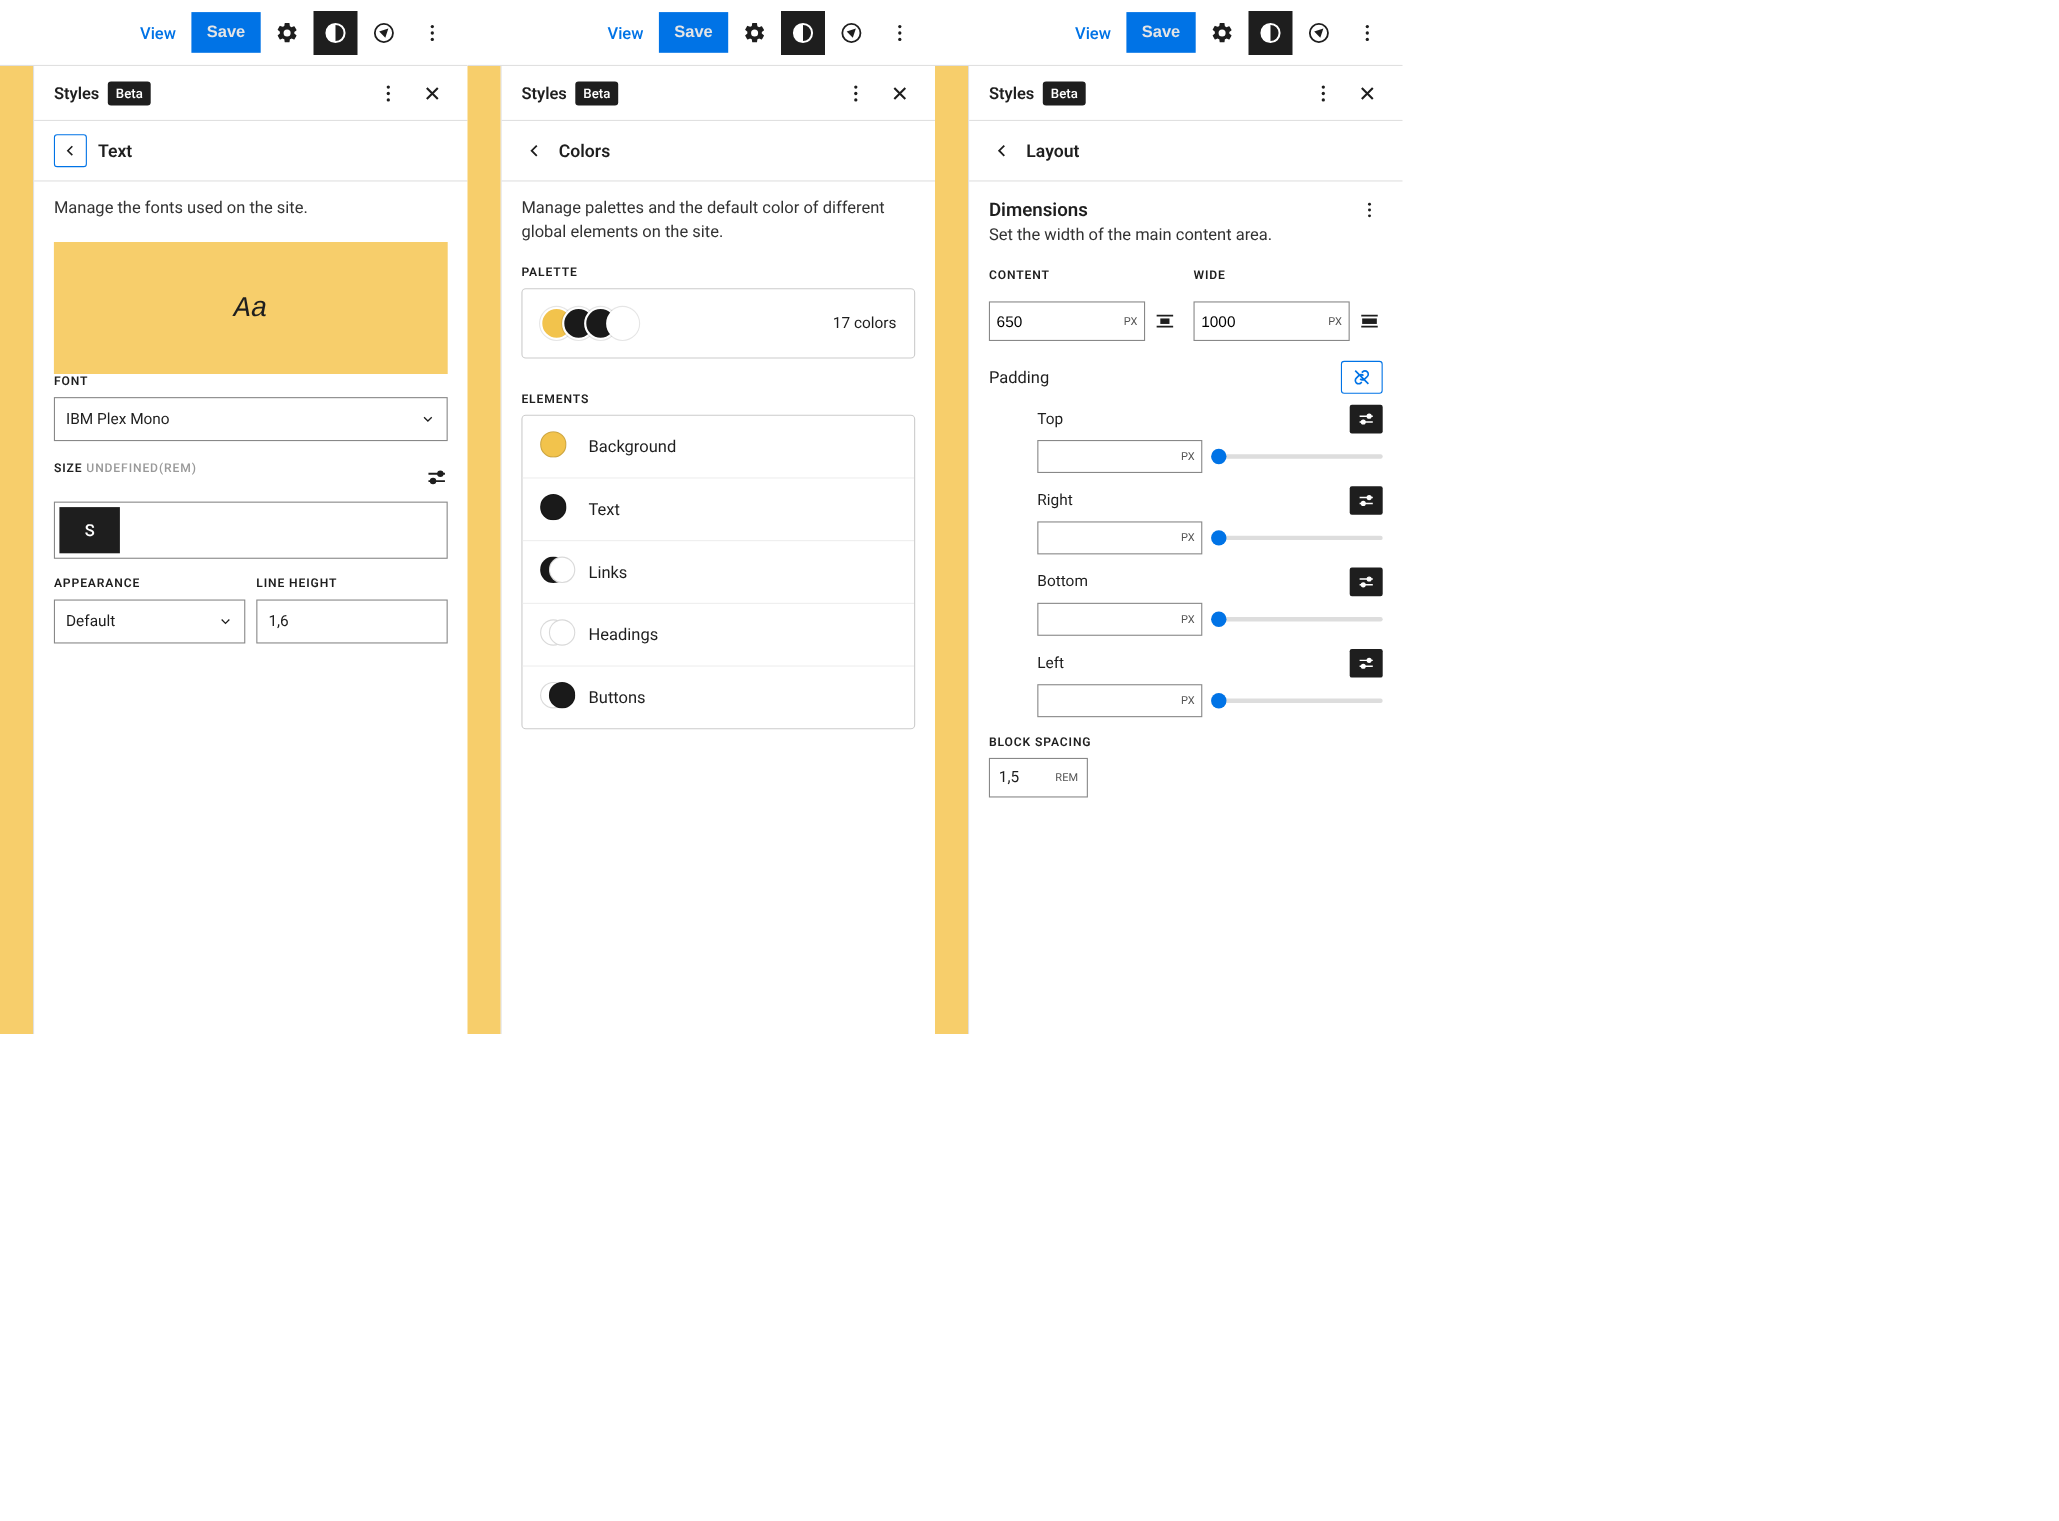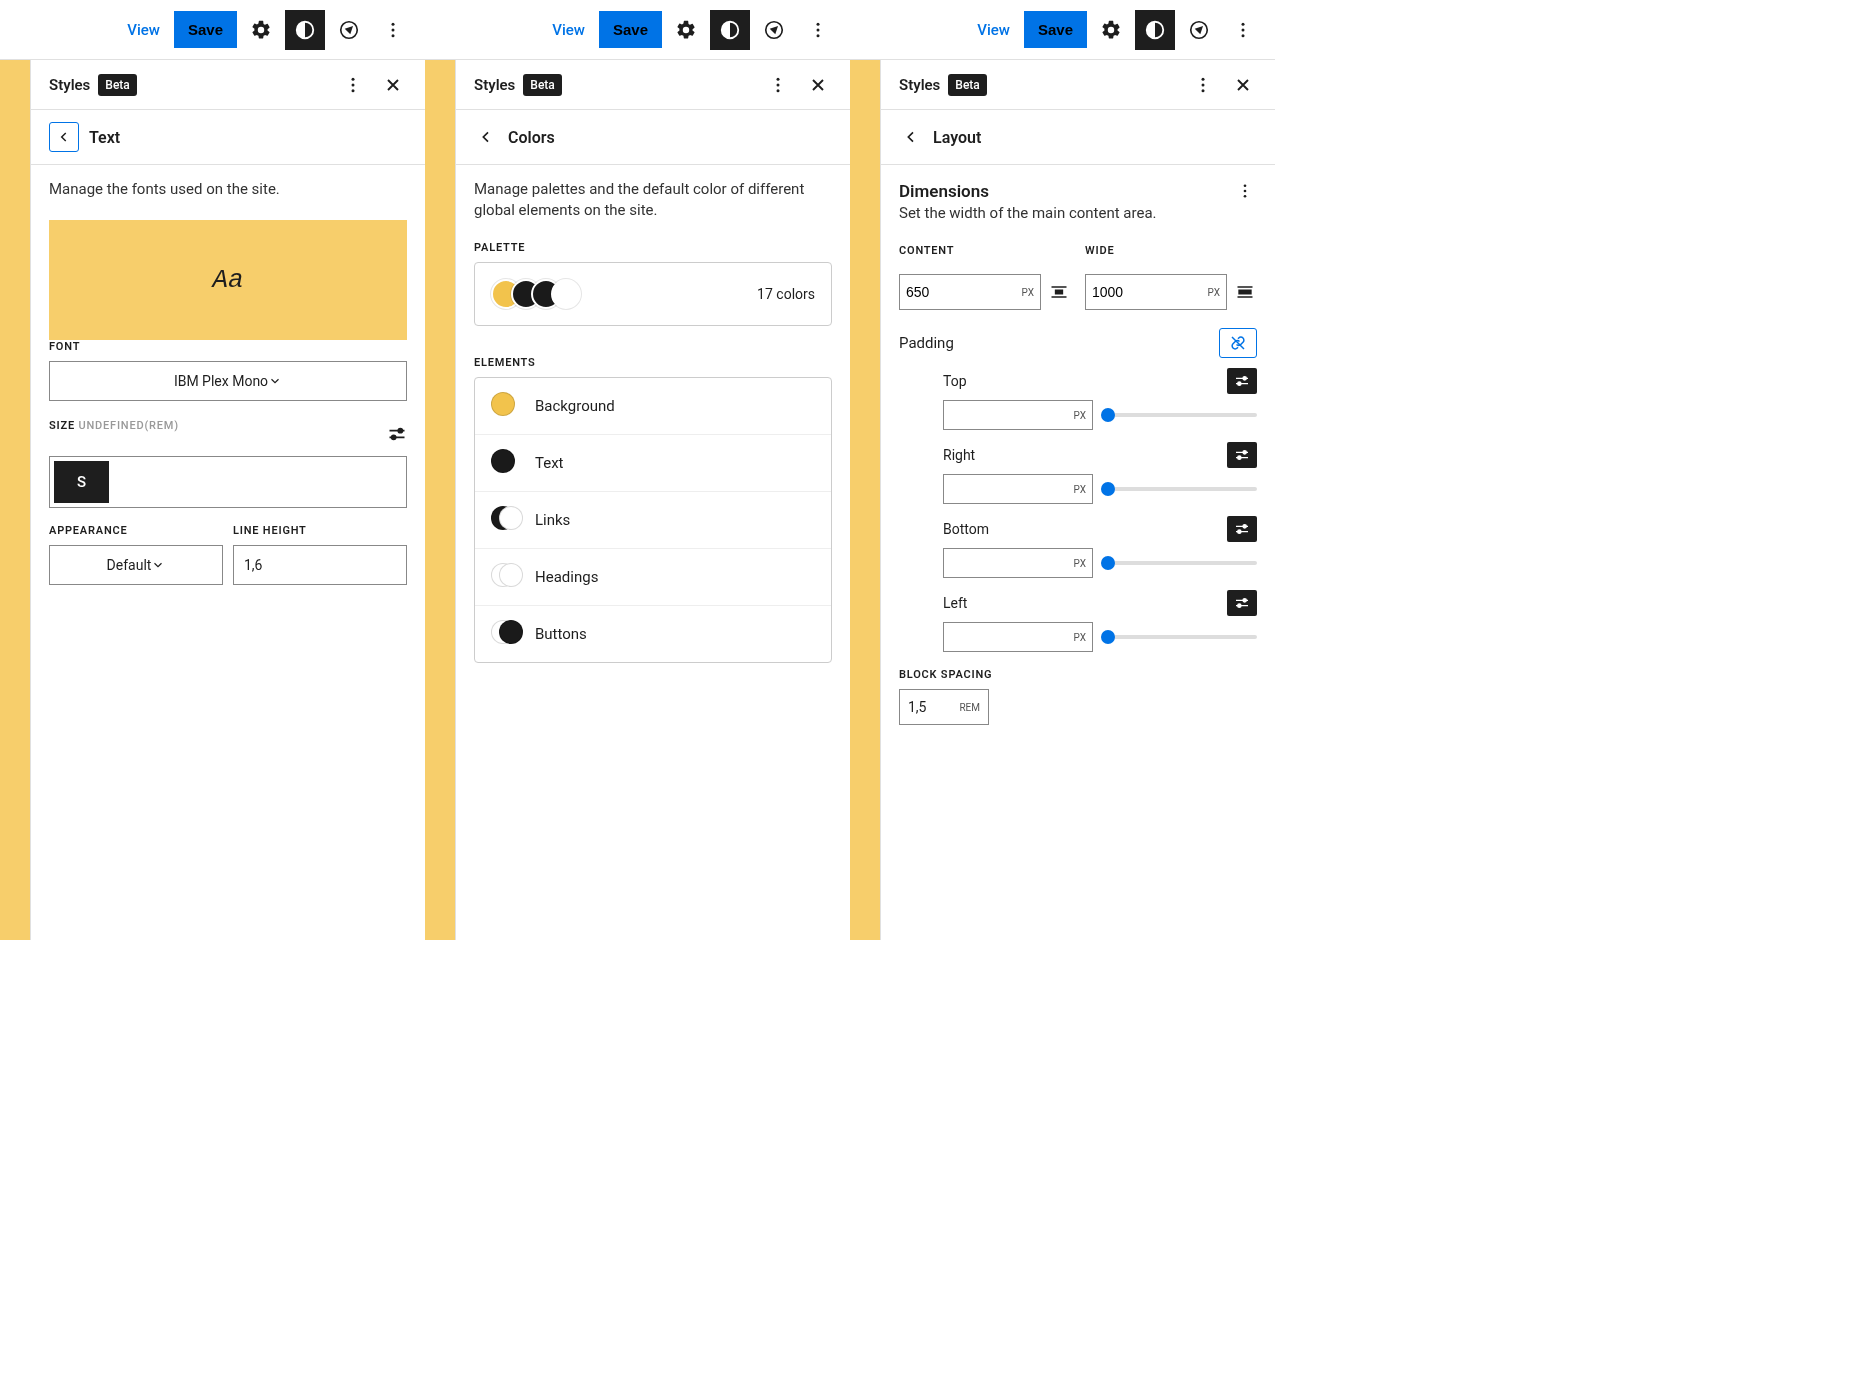--- a/index.html
+++ b/index.html
@@ -30,21 +30,21 @@
   }
   .link-view {
     color: #0073e6;
     font-weight: 500;
     font-size: 15px;
     padding: 8px 10px;
     cursor: pointer;
   }
   .btn-save {
     background: #0073e6;
-    color: #000000;
+    color: #e5e5e5;
     font-weight: 600;
     font-size: 15px;
     border: none;
     padding: 10px 14px;
     cursor: pointer;
   }
   .icon-btn {
     width: 40px;
     height: 40px;
     display: flex;
@@ -176,21 +176,21 @@
     font-size: 14px;
   }
   .input-box .flex { flex: 1; }
   .select-box {
     border: 1px solid #888;
     height: 40px;
     display: flex;
     align-items: center;
     padding: 0 10px;
     font-size: 14px;
-    justify-content: center;
+    justify-content: space-between;
     cursor: pointer;
   }
   .size-row {
     border: 1px solid #888;
     padding: 4px;
     margin-bottom: 16px;
   }
   .size-s {
     background: #1e1e1e;
     color: #fff;

